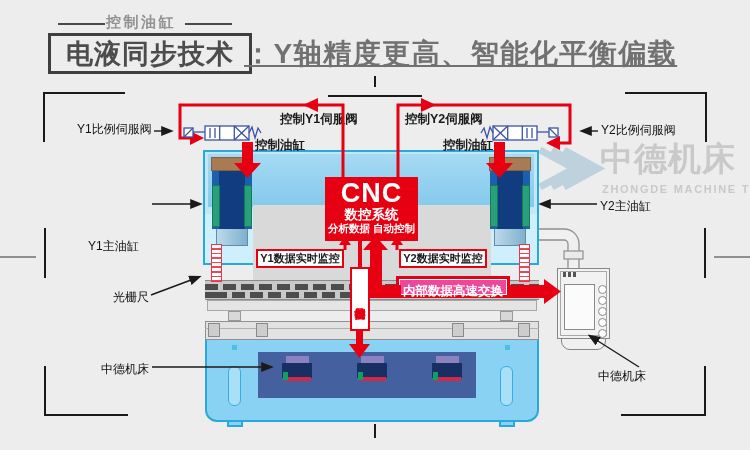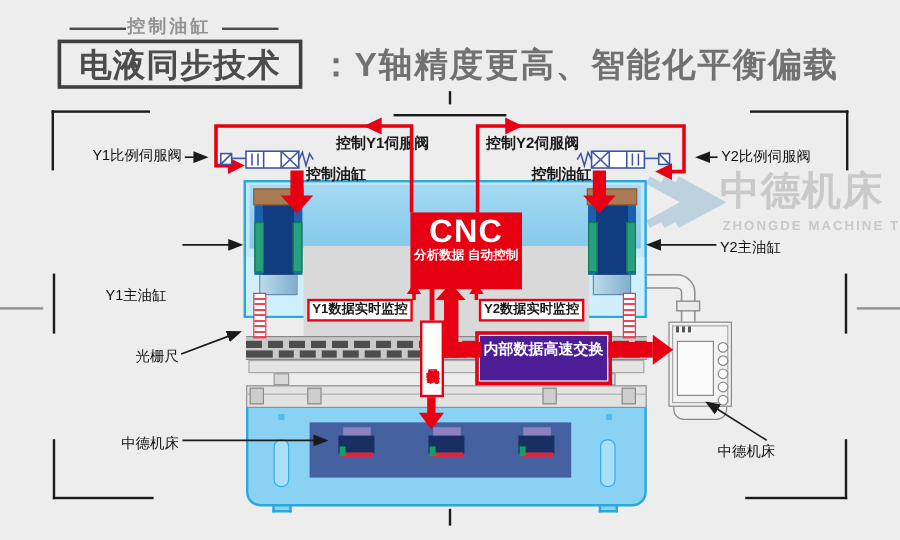--- a/index.html
+++ b/index.html
@@ -2,21 +2,21 @@
 <html><head>
 <meta charset="utf-8">
 <style>
   html,body{margin:0;padding:0;}
   body{width:750px;height:450px;background:#ededed;overflow:hidden;font-family:"Liberation Sans",sans-serif;position:relative;}
   .abs{position:absolute;box-sizing:border-box;}
   
   .tag-line{background:#4a4a4a;height:2px;width:47px;top:23px;z-index:5;}
   .tag-text{left:106px;top:13px;font-size:15px;font-weight:bold;color:#929292;letter-spacing:2.5px;z-index:5;}
   .title-box{left:48px;top:33px;width:204px;height:41px;border:3px solid #3f3f3f;text-align:center;font-size:27px;font-weight:bold;color:#4c4c4c;line-height:36px;letter-spacing:1px;z-index:5;}
-  .title-rest{left:266px;top:33px;height:41px;line-height:42px;font-size:28px;font-weight:bold;color:#717171;letter-spacing:1.5px;z-index:5;}
+  .title-rest{left:244px;top:33px;height:41px;line-height:42px;font-size:28px;font-weight:bold;color:#717171;letter-spacing:1.5px;z-index:5;text-decoration:underline;}
   
   .mk{background:#1a1a1a;z-index:3;}
   .mkg{background:#909090;z-index:3;}
   
   .wm-cn{left:600px;top:137px;font-size:33px;font-weight:bold;color:#c9c9c9;letter-spacing:1px;z-index:2;white-space:nowrap;}
   .wm-en{left:602px;top:183px;font-size:11px;font-weight:bold;color:#c9c9c9;letter-spacing:1.7px;z-index:2;white-space:nowrap;}
   
   .head{left:203px;top:150px;width:336px;height:115px;background:#c3e7f8;border:2px solid #29a8dc;z-index:10;}
   .band{left:208px;top:154px;width:326px;height:53px;background:linear-gradient(#a6daf3,#84c9ec);z-index:11;}
   .sidebox{width:50px;height:49px;background:#cfeffc;z-index:11;}
@@ -39,27 +39,27 @@
   .foot{width:16px;height:6px;background:#8ad2f4;border:2px solid #29a8dc;border-top:none;top:421px;z-index:9;}
   .dpanel{left:258px;top:352px;width:218px;height:46px;background:#44609f;z-index:11;}
   .pill{width:13px;height:40px;background:#aadff8;border:1.5px solid #35aee5;border-radius:6px;top:366px;z-index:12;}
   .dot{width:5px;height:5px;background:#4fbcec;top:345px;z-index:12;}
   .blk{width:30px;height:28px;top:356px;z-index:12;}
   .blk .tf{position:absolute;left:3.5px;top:0;width:23px;height:8px;background:#8d82c0;}
   .blk .bd{position:absolute;left:0;top:7px;width:30px;height:15px;background:#182f63;}
   .blk .rs{position:absolute;left:1.5px;top:21px;width:27px;height:4px;background:#cf2b49;}
   .blk .gc{position:absolute;left:0.5px;top:16px;width:5px;height:8px;background:#10a065;}
   
-  .cnc{left:342px;top:177px;width:93px;height:64px;background:#e60012;color:#fff;text-align:center;z-index:40;}
+  .cnc{left:325px;top:177px;width:93px;height:64px;background:#e60012;color:#fff;text-align:center;z-index:40;}
   .cnc .l1{font-size:27px;font-weight:bold;line-height:27px;margin-top:3px;letter-spacing:1px;}
   .cnc .l2{font-size:13.5px;font-weight:bold;line-height:15px;}
   .cnc .l3{font-size:10.5px;font-weight:bold;line-height:13px;}
   .monbox{top:249px;width:88px;height:19px;background:#fff;border:2px solid #e60012;color:#1a1a1a;font-size:11px;font-weight:bold;text-align:center;line-height:15px;z-index:40;white-space:nowrap;}
   .compbox{left:350px;top:267px;width:20px;height:64px;background:#fff;border:2px solid #e60012;color:#e60012;font-size:11px;font-weight:bold;z-index:40;writing-mode:vertical-rl;text-orientation:upright;text-align:center;line-height:16px;}
-  .exbox{left:399px;top:279px;width:108px;height:39px;background:#4c1d95;border:1px solid #fff;box-shadow:0 0 0 3px #e60012;color:#fff;font-size:12.5px;font-weight:bold;text-align:center;line-height:23px;z-index:40;white-space:nowrap;}
+  .exbox{left:399px;top:279px;width:108px;height:16px;background:#ec4899;border:1px solid #fff;box-shadow:0 0 0 3px #e60012;color:#fff;font-size:12.5px;font-weight:bold;text-align:center;line-height:23px;z-index:40;white-space:nowrap;}
   
   .flabel{font-size:12.5px;font-weight:bold;color:#1a1a1a;z-index:45;white-space:nowrap;}
   
   .plabel{font-size:12px;color:#111;z-index:60;white-space:nowrap;}
   svg.under{position:absolute;left:0;top:0;z-index:4;}
   svg.over{position:absolute;left:0;top:0;z-index:50;}
   .panelbody{left:557px;top:268px;width:53px;height:71px;background:#f2f2f2;border:1.5px solid #868686;z-index:30;}
   .panelinner{position:absolute;left:2px;top:2px;right:2px;bottom:2px;border:1px solid #a8a8a8;}
   .screen{position:absolute;left:6px;top:15px;width:29px;height:44px;background:#fbfbfb;border:1px solid #8a8a8a;}
   .pbtn{position:absolute;left:40px;width:7px;height:7px;border-radius:50%;border:1px solid #8a8a8a;background:#fdfdfd;}
@@ -175,20 +175,21 @@
   <div class="screen"></div>
   <div class="pbtn" style="top:16px;"></div>
   <div class="pbtn" style="top:27px;"></div>
   <div class="pbtn" style="top:38px;"></div>
   <div class="pbtn" style="top:49px;"></div>
   <div class="pbtn" style="top:60px;"></div>
 </div>
 
 <div class="abs cnc">
   <div class="l1">CNC</div>
+  <div class="l2">数控系统</div>
   <div class="l3">分析数据 自动控制</div>
 </div>
 <div class="abs monbox" style="left:256px;">Y1数据实时监控</div>
 <div class="abs monbox" style="left:399px;">Y2数据实时监控</div>
 <div class="abs compbox">控制补偿量</div>
 <div class="abs exbox">内部数据高速交换</div>
 
 <div class="abs flabel" style="left:280px;top:111px;">控制Y1伺服阀</div>
 <div class="abs flabel" style="left:405px;top:111px;">控制Y2伺服阀</div>
 <div class="abs flabel" style="left:255px;top:137px;">控制油缸</div>

